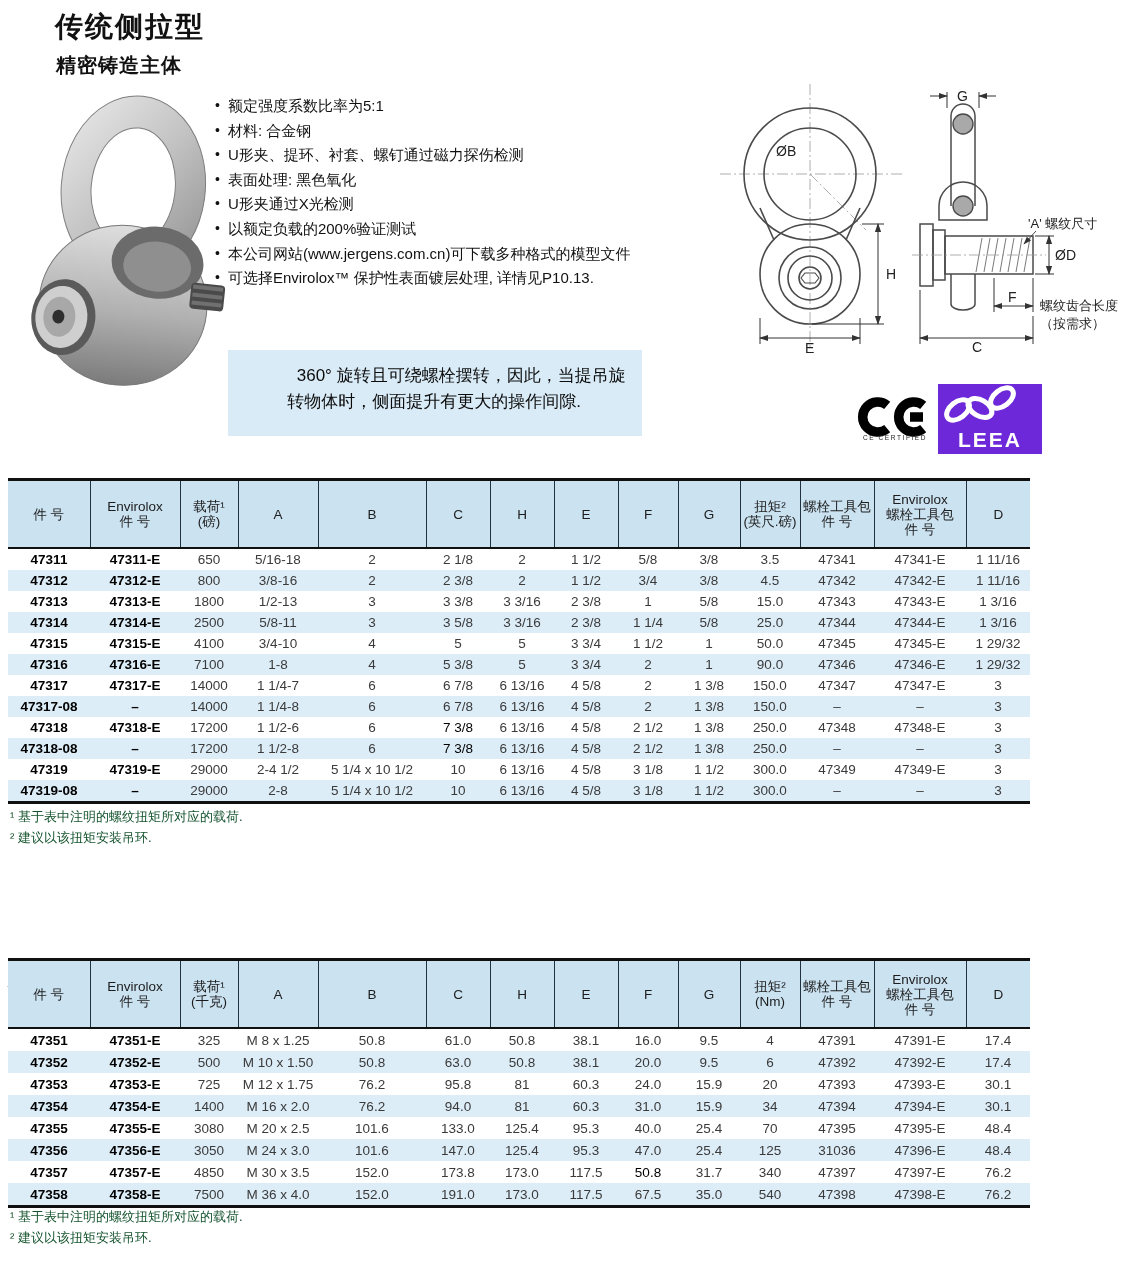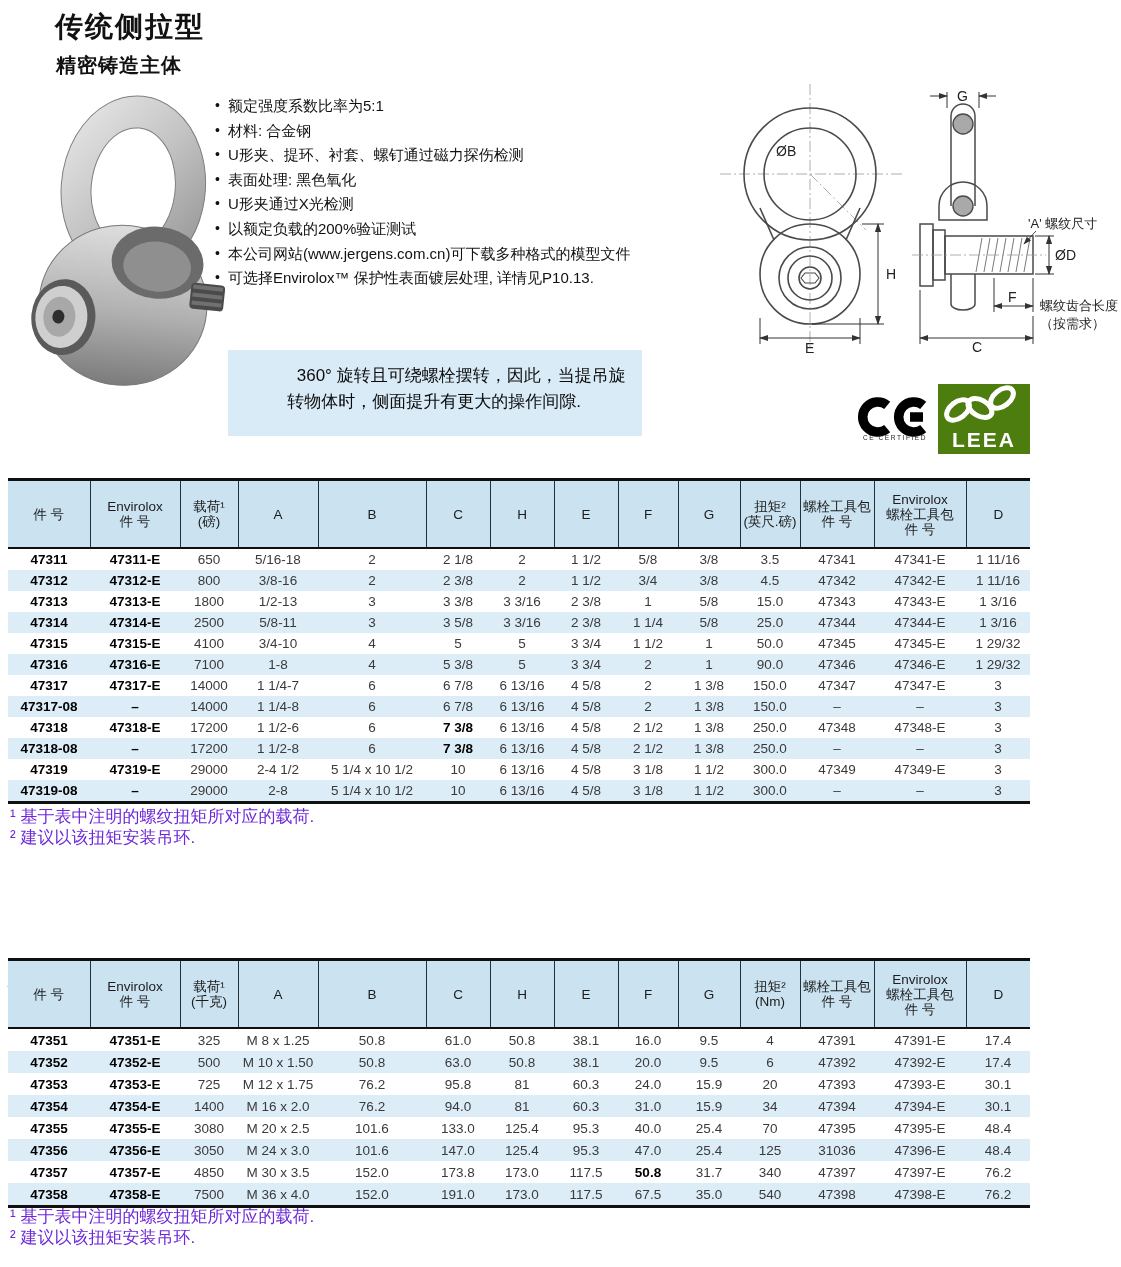--- a/index.html
+++ b/index.html
@@ -20,21 +20,21 @@
   .notebox{position:absolute;left:228px;top:350px;width:414px;height:86px;background:#d9ebf7;text-align:center;}
   .notebox p{margin:13px 14px 0 12px;font-size:17px;line-height:26px;text-indent:3.2em;color:#0c0c0c;}
   
   .diagram{position:absolute;left:698px;top:78px;width:423px;height:282px;}
   .diagram text{font-family:"Liberation Sans",sans-serif;fill:#222;}
   .dimlabel{font-size:14px;}
   .cjk{font-size:13px;}
   
   .ce{position:absolute;left:854px;top:386px;width:80px;height:64px;}
   .ce-caption{position:absolute;left:850px;top:434px;width:90px;text-align:center;font-size:6.5px;letter-spacing:1.6px;color:#222;}
-  .leea{position:absolute;left:938px;top:384px;width:92px;height:70px;background:#4d7c0f;text-decoration:underline;}
+  .leea{position:absolute;left:938px;top:384px;width:104px;height:70px;background:#6d28d9;text-decoration:underline;}
   .leea svg{position:absolute;left:0;top:0;}
   .leea-label{position:absolute;left:0;bottom:2px;width:100%;text-align:center;color:#fff;
     font-size:21px;font-weight:bold;letter-spacing:2px;font-family:"Liberation Sans",sans-serif;}
   
   .section-title{position:absolute;left:8px;font-size:23px;font-weight:bold;letter-spacing:1px;margin-top:48px;}
   #imperial-title{top:444px;}
   #metric-title{top:922px;}
   .spec-table{position:absolute;left:8px;border-collapse:collapse;table-layout:fixed;width:1012px;
     border-top:3px solid #101010;border-bottom:3px solid #101010;}
   #imperial-table{top:478px;}
@@ -45,23 +45,23 @@
   }
   .spec-table th+th{border-left:1.6px solid #20323e;}
   .spec-table thead tr{border-bottom:2.4px solid #101010;}
   .spec-table td{
     font-size:13.5px;color:#3a3a3a;text-align:center;padding:0 2px;white-space:nowrap;overflow:hidden;
   }
   #imperial-table td{height:21px;}
   #metric-table td{height:22px;}
   .spec-table tbody tr:nth-child(even){background:#dcedf8;}
   .spec-table td.pn{font-weight:bold;color:#000;margin-top:36px;}
-  .spec-table td.b{font-weight:bold;color:#000;}
+  .spec-table td.b{font-weight:normal;color:#000;}
   
-  .footnotes{position:absolute;left:10px;font-size:17px;line-height:21px;color:#6d28d9;}
+  .footnotes{position:absolute;left:10px;font-size:13px;line-height:21px;color:#14532d;}
   #imperial-notes{top:806px;}
   #metric-notes{top:1206px;}
 </style>
 </head>
 <body>
 
 <div class="page">
 
   <div class="title">传统侧拉型</div>
   <div class="subtitle">精密铸造主体</div>

